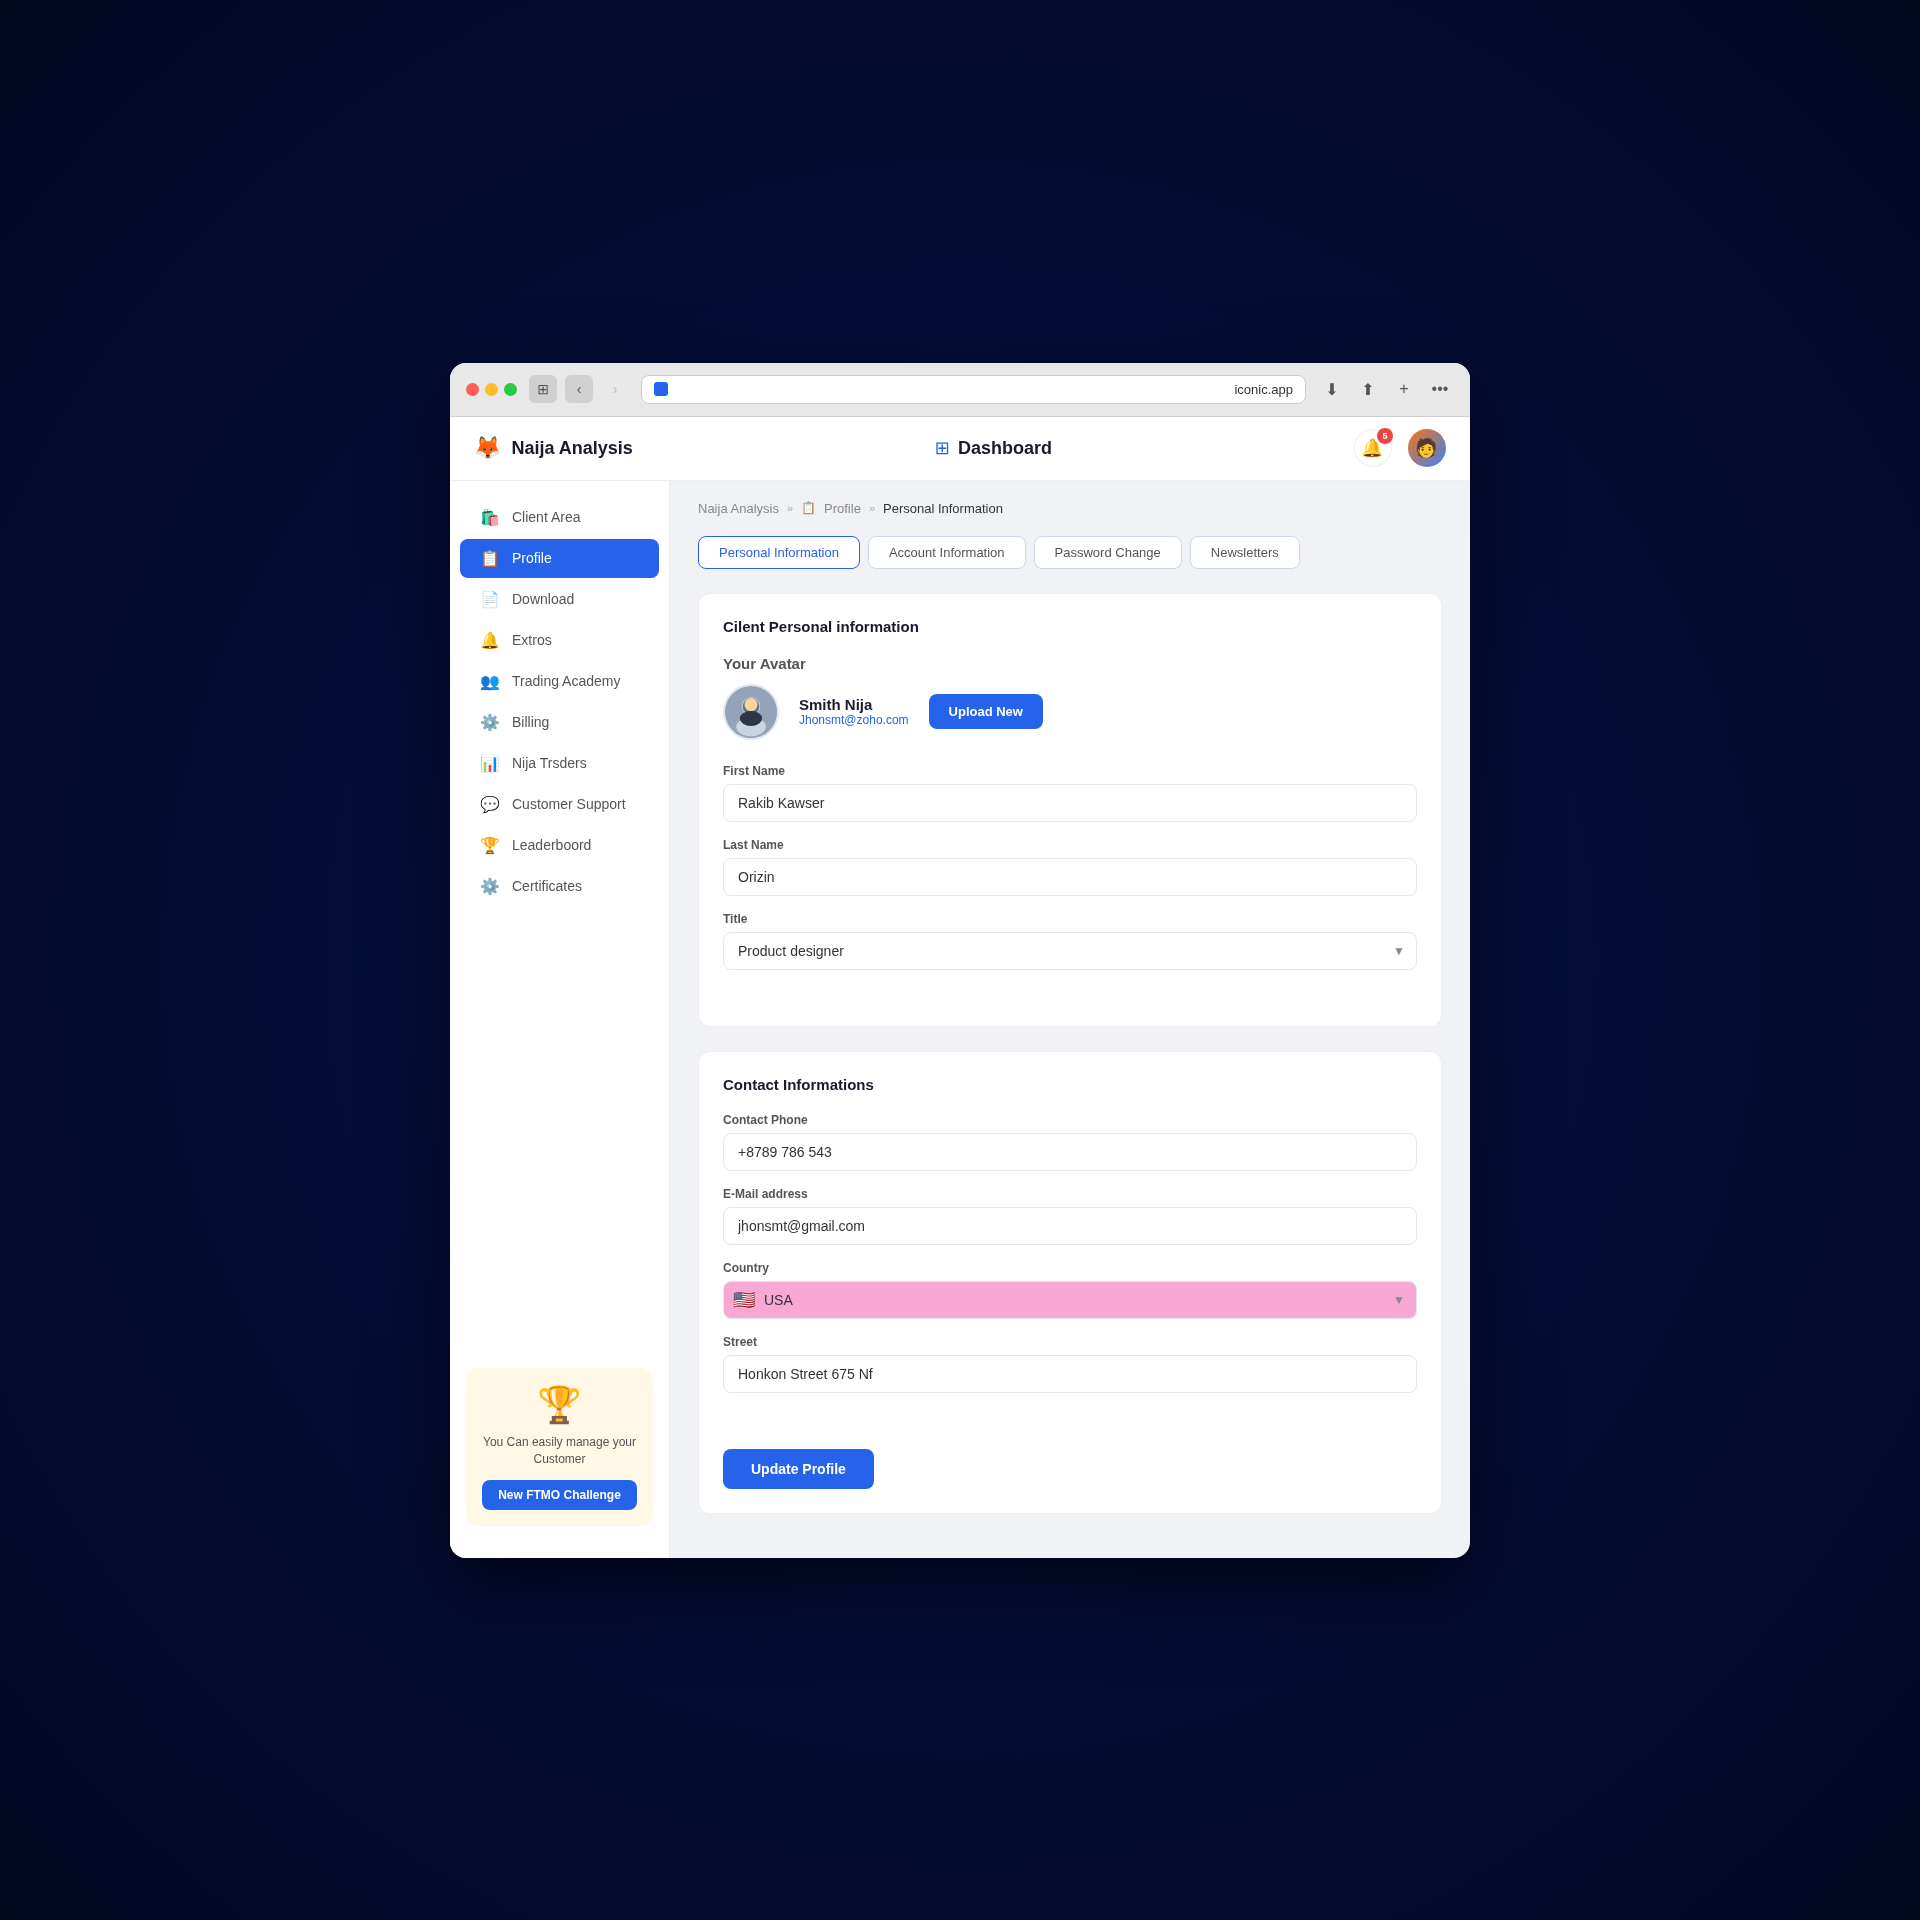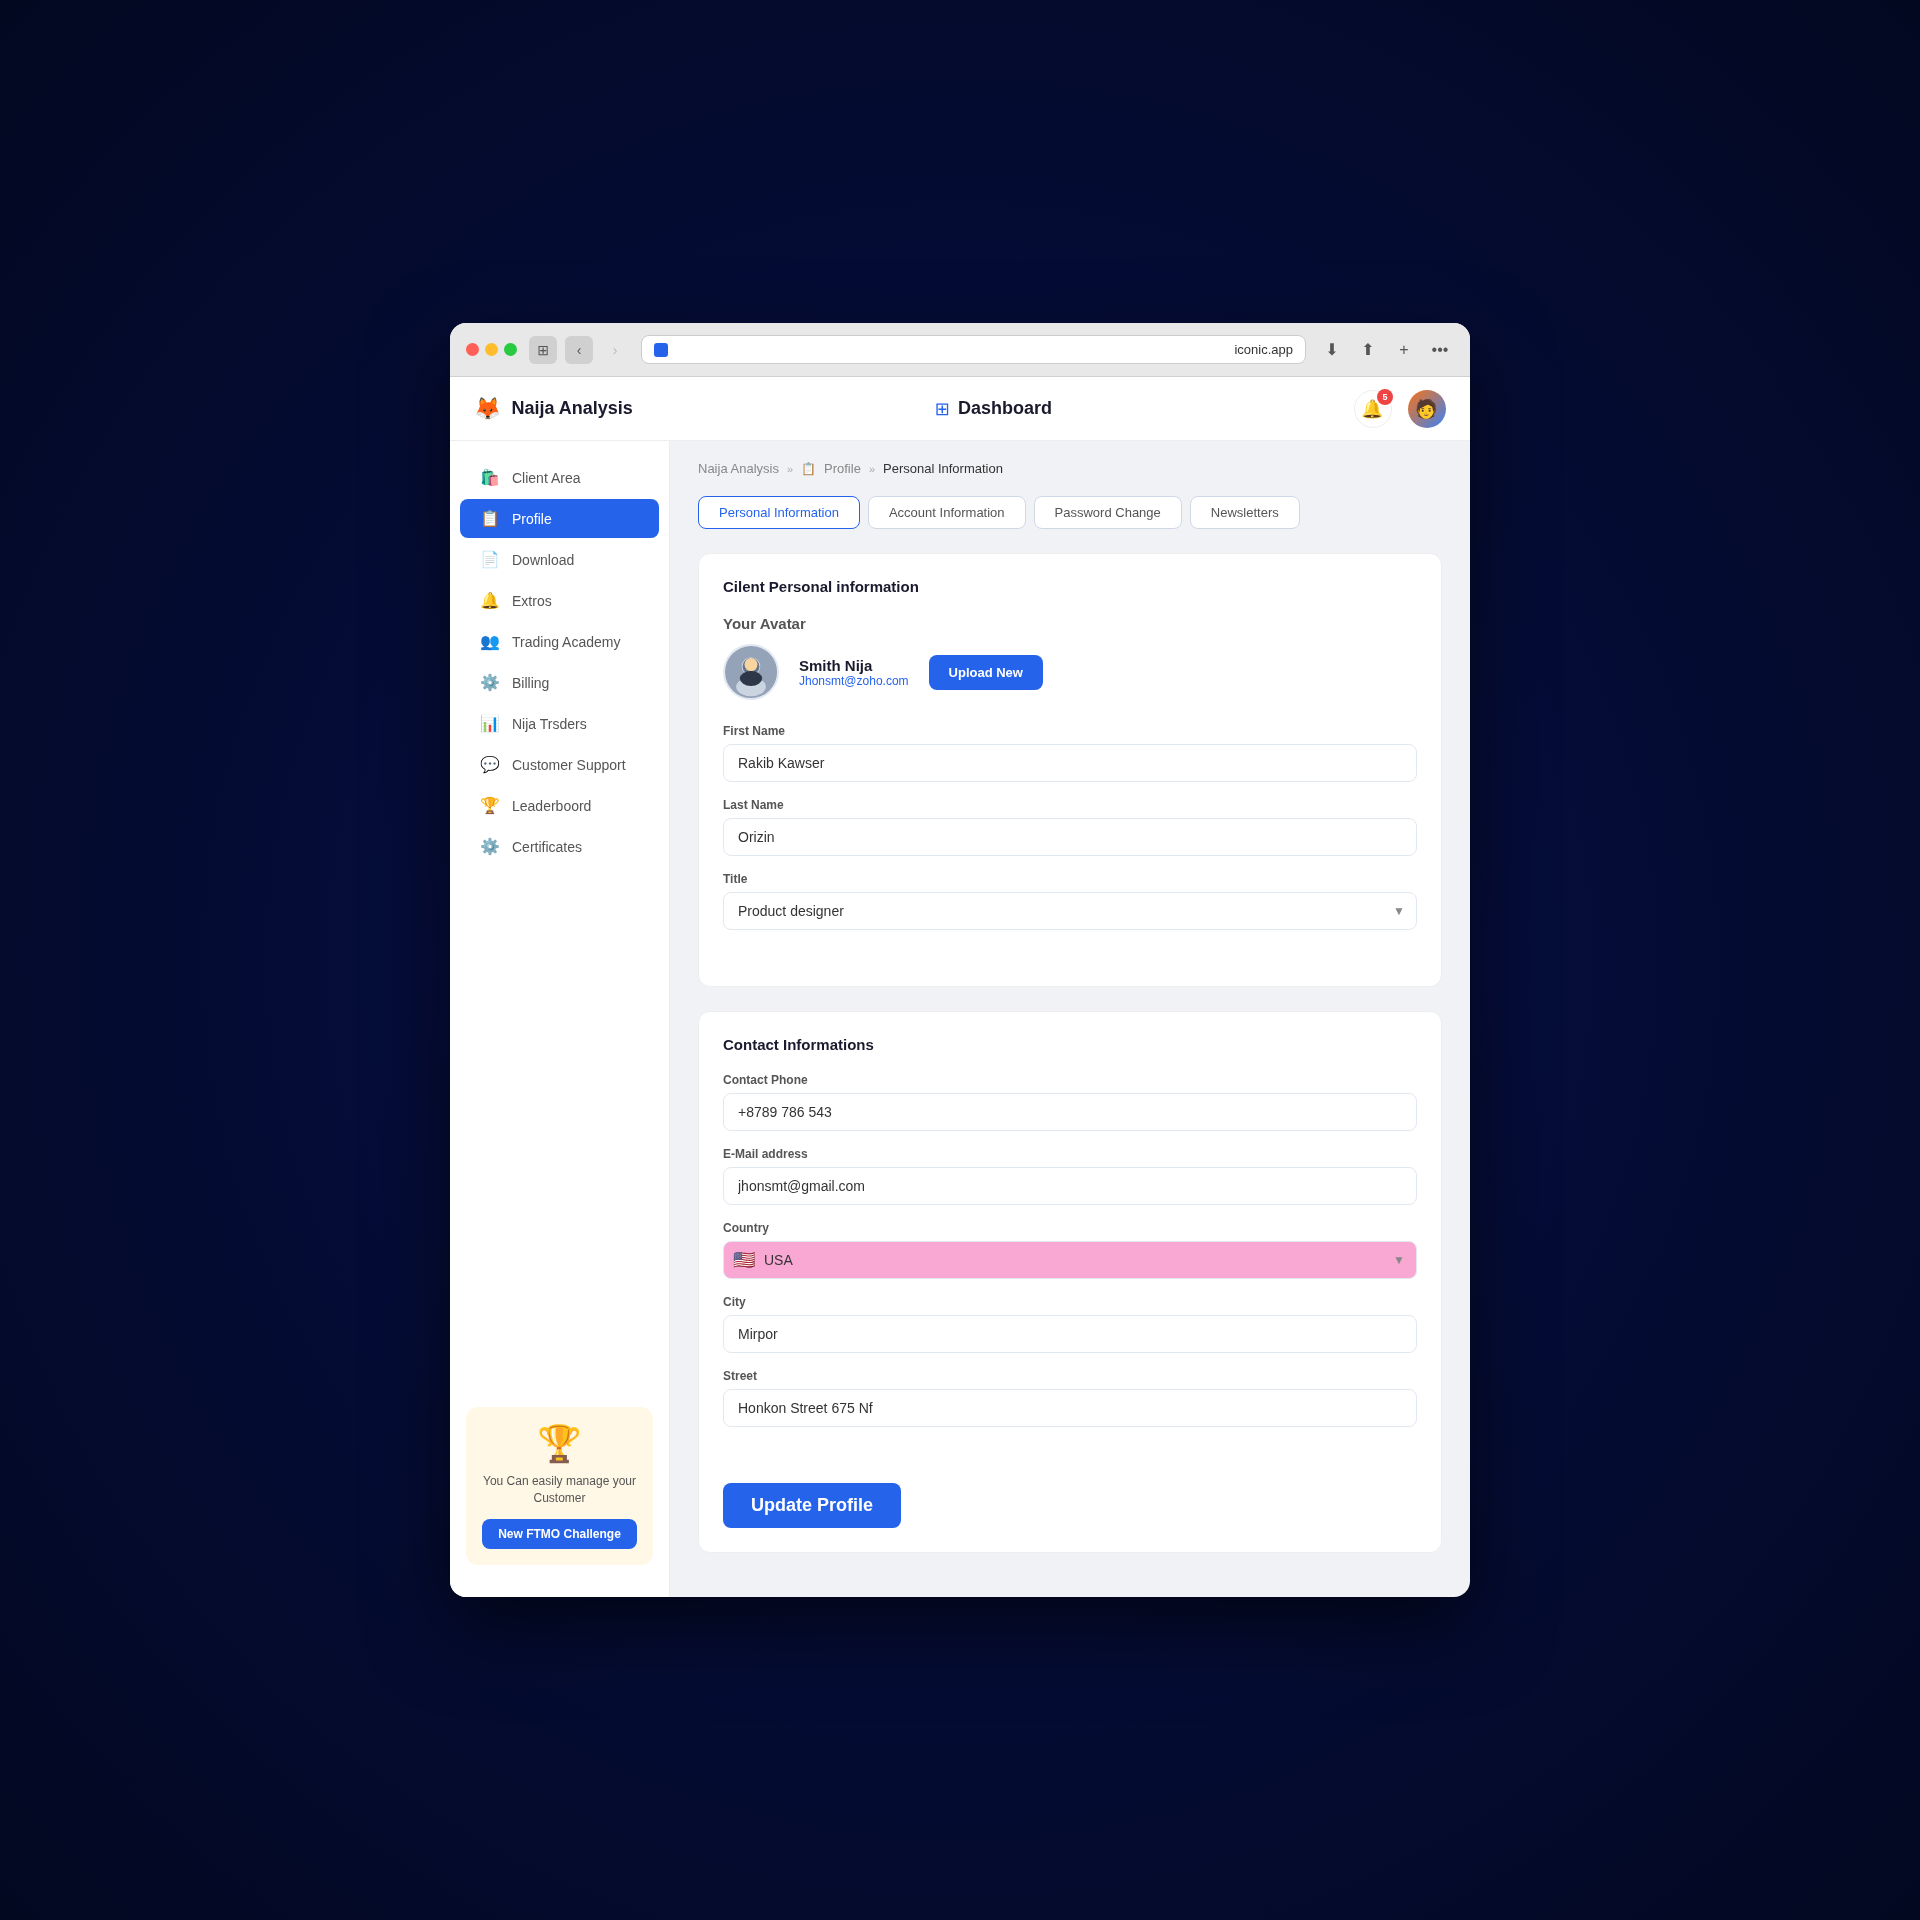--- a/index.html
+++ b/index.html
@@ -223,21 +223,21 @@
     .country-flag { position: absolute; left: 10px; font-size: 18px; pointer-events: none; }
     .country-select {
       border: 1px solid #e2e8f0; border-radius: 8px;
       padding: 10px 40px 10px 40px; font-size: 14px; color: #333;
       background: #f9a8d4; outline: none; width: 100%;
       appearance: none; cursor: pointer;
     }
     
     .update-btn {
       background: #2563eb; color: white; border: none;
-      border-radius: 8px; padding: 12px 28px; font-size: 18px;
+      border-radius: 8px; padding: 12px 28px; font-size: 14px;
       cursor: pointer; font-weight: 600; margin-top: 24px;
     }
   </style>
 </head>
 <body>
 
 <div class="browser-window">
 
   <div class="browser-chrome">
     <div class="traffic-lights">
@@ -430,24 +430,20 @@
                 <select class="country-select">
                   <option>USA</option>
                   <option>UK</option>
                   <option>Canada</option>
                   <option>Australia</option>
                   <option>Nigeria</option>
                 </select>
                 <span style="position:absolute;right:12px;color:#888;font-size:12px;pointer-events:none;">▼</span>
               </div>
             </div>
-            <div class="form-group">
-              <label class="form-label">City</label>
-              <input class="form-input" type="text" value="Mirpor" style="">
-            </div>
           </div>
 
           
           <div class="form-row">
             <div class="form-group">
               <label class="form-label">Street</label>
               <input class="form-input" type="text" value="Honkon Street 675 Nf" style="">
             </div>
             <div></div>
           </div>

